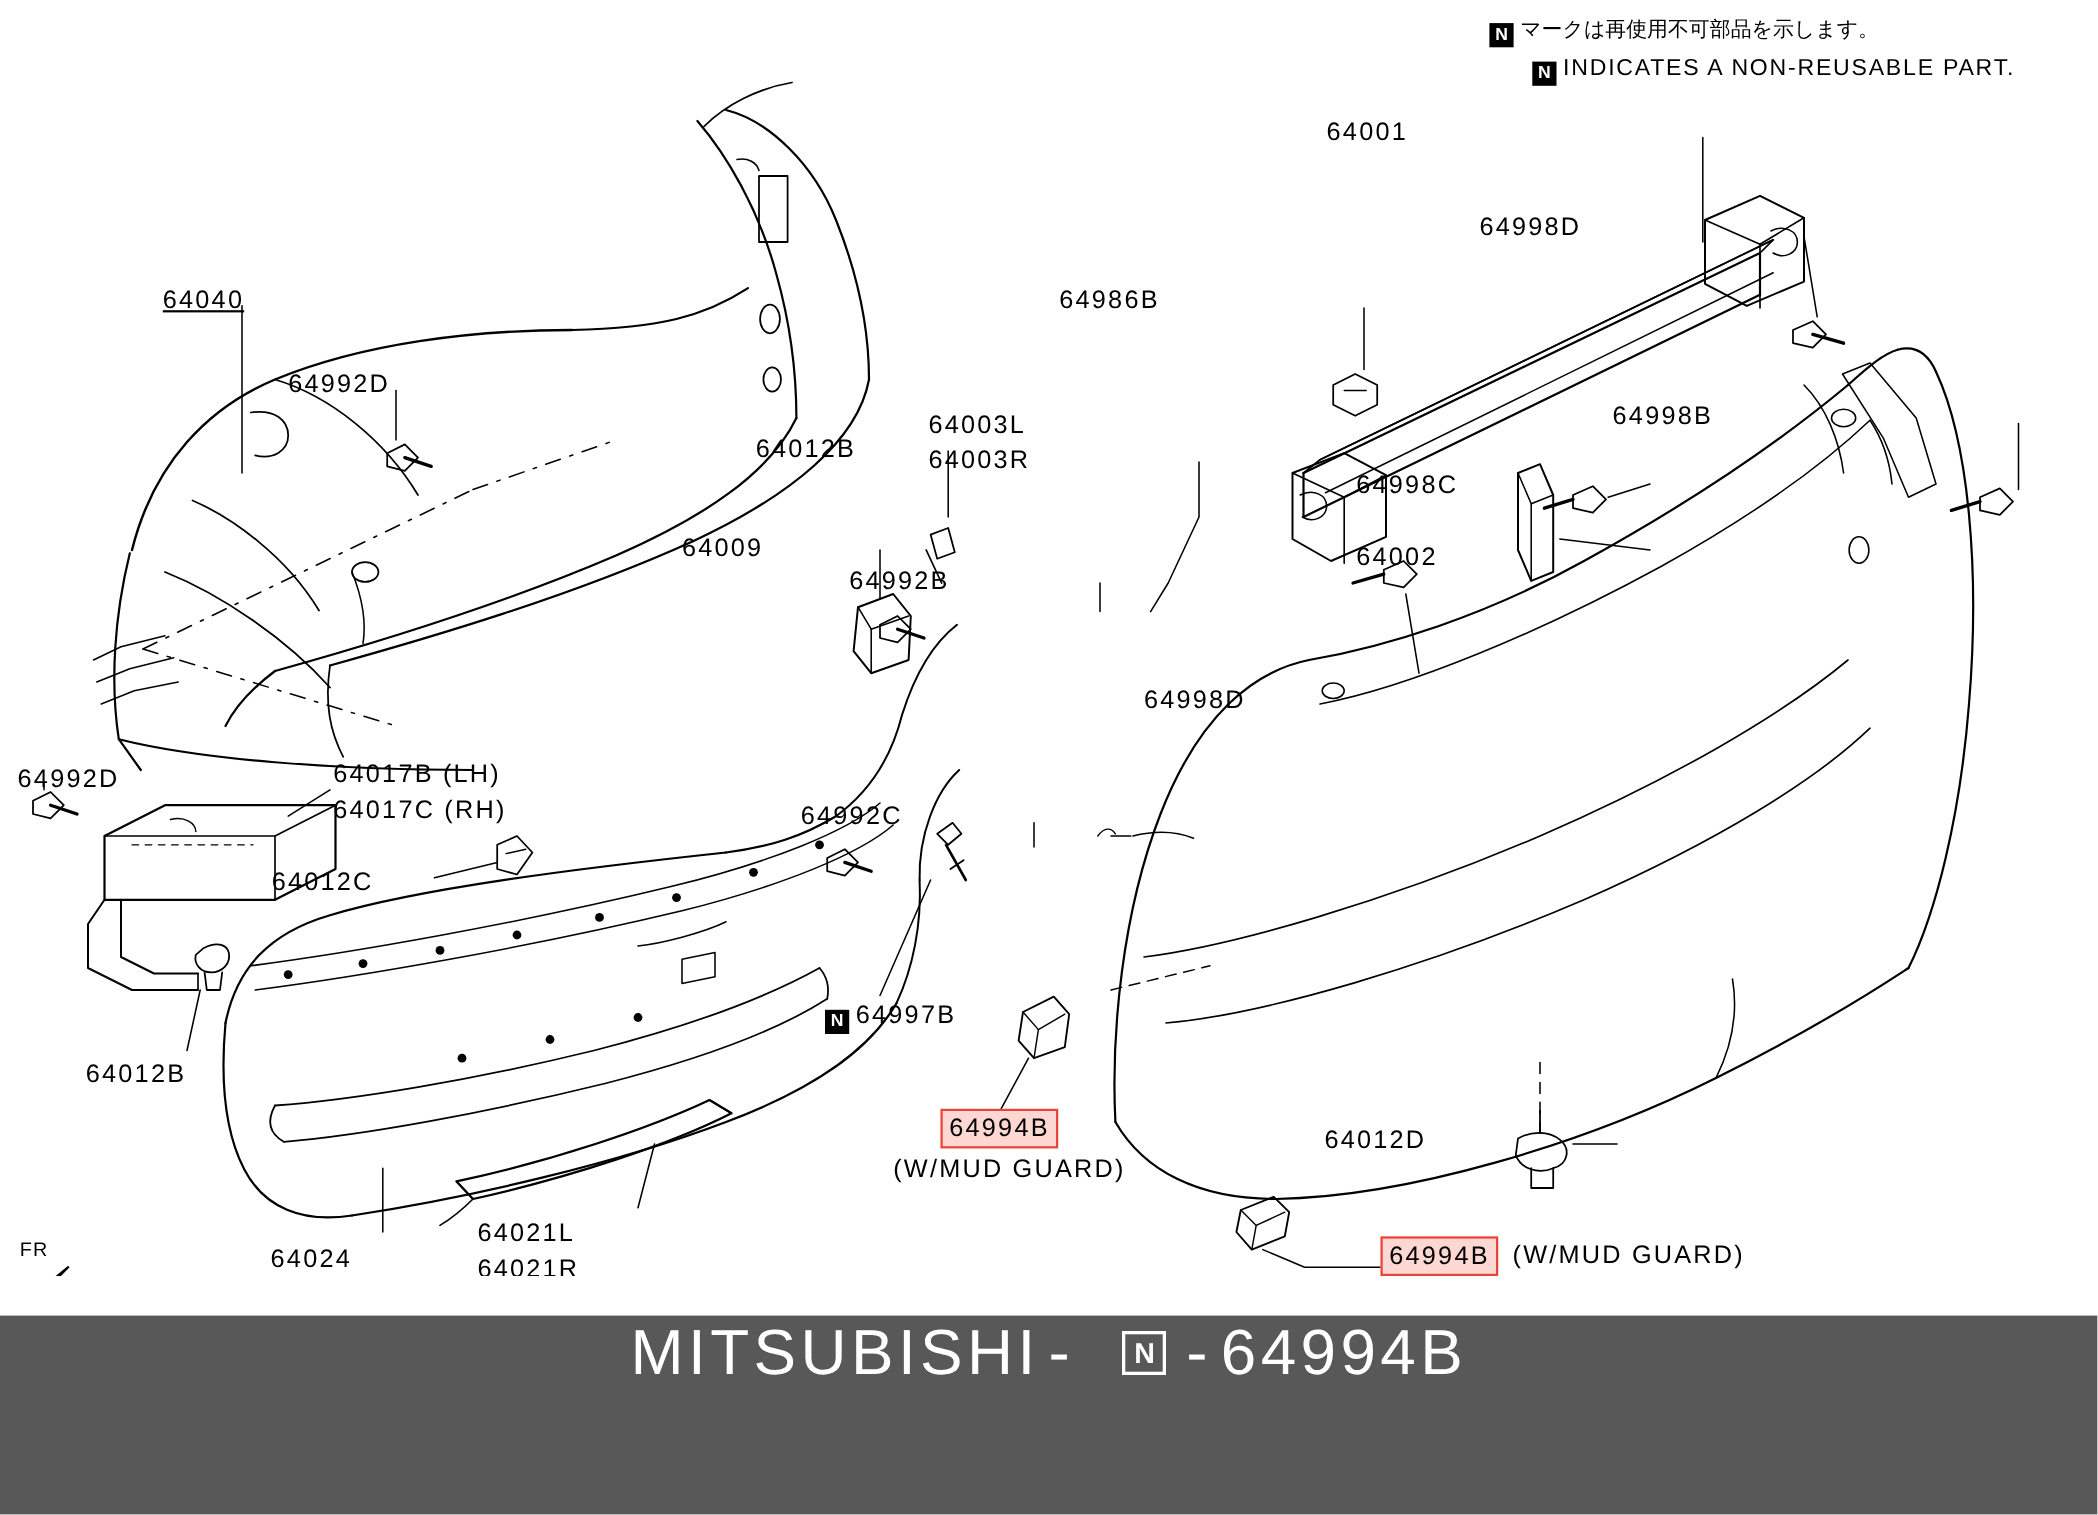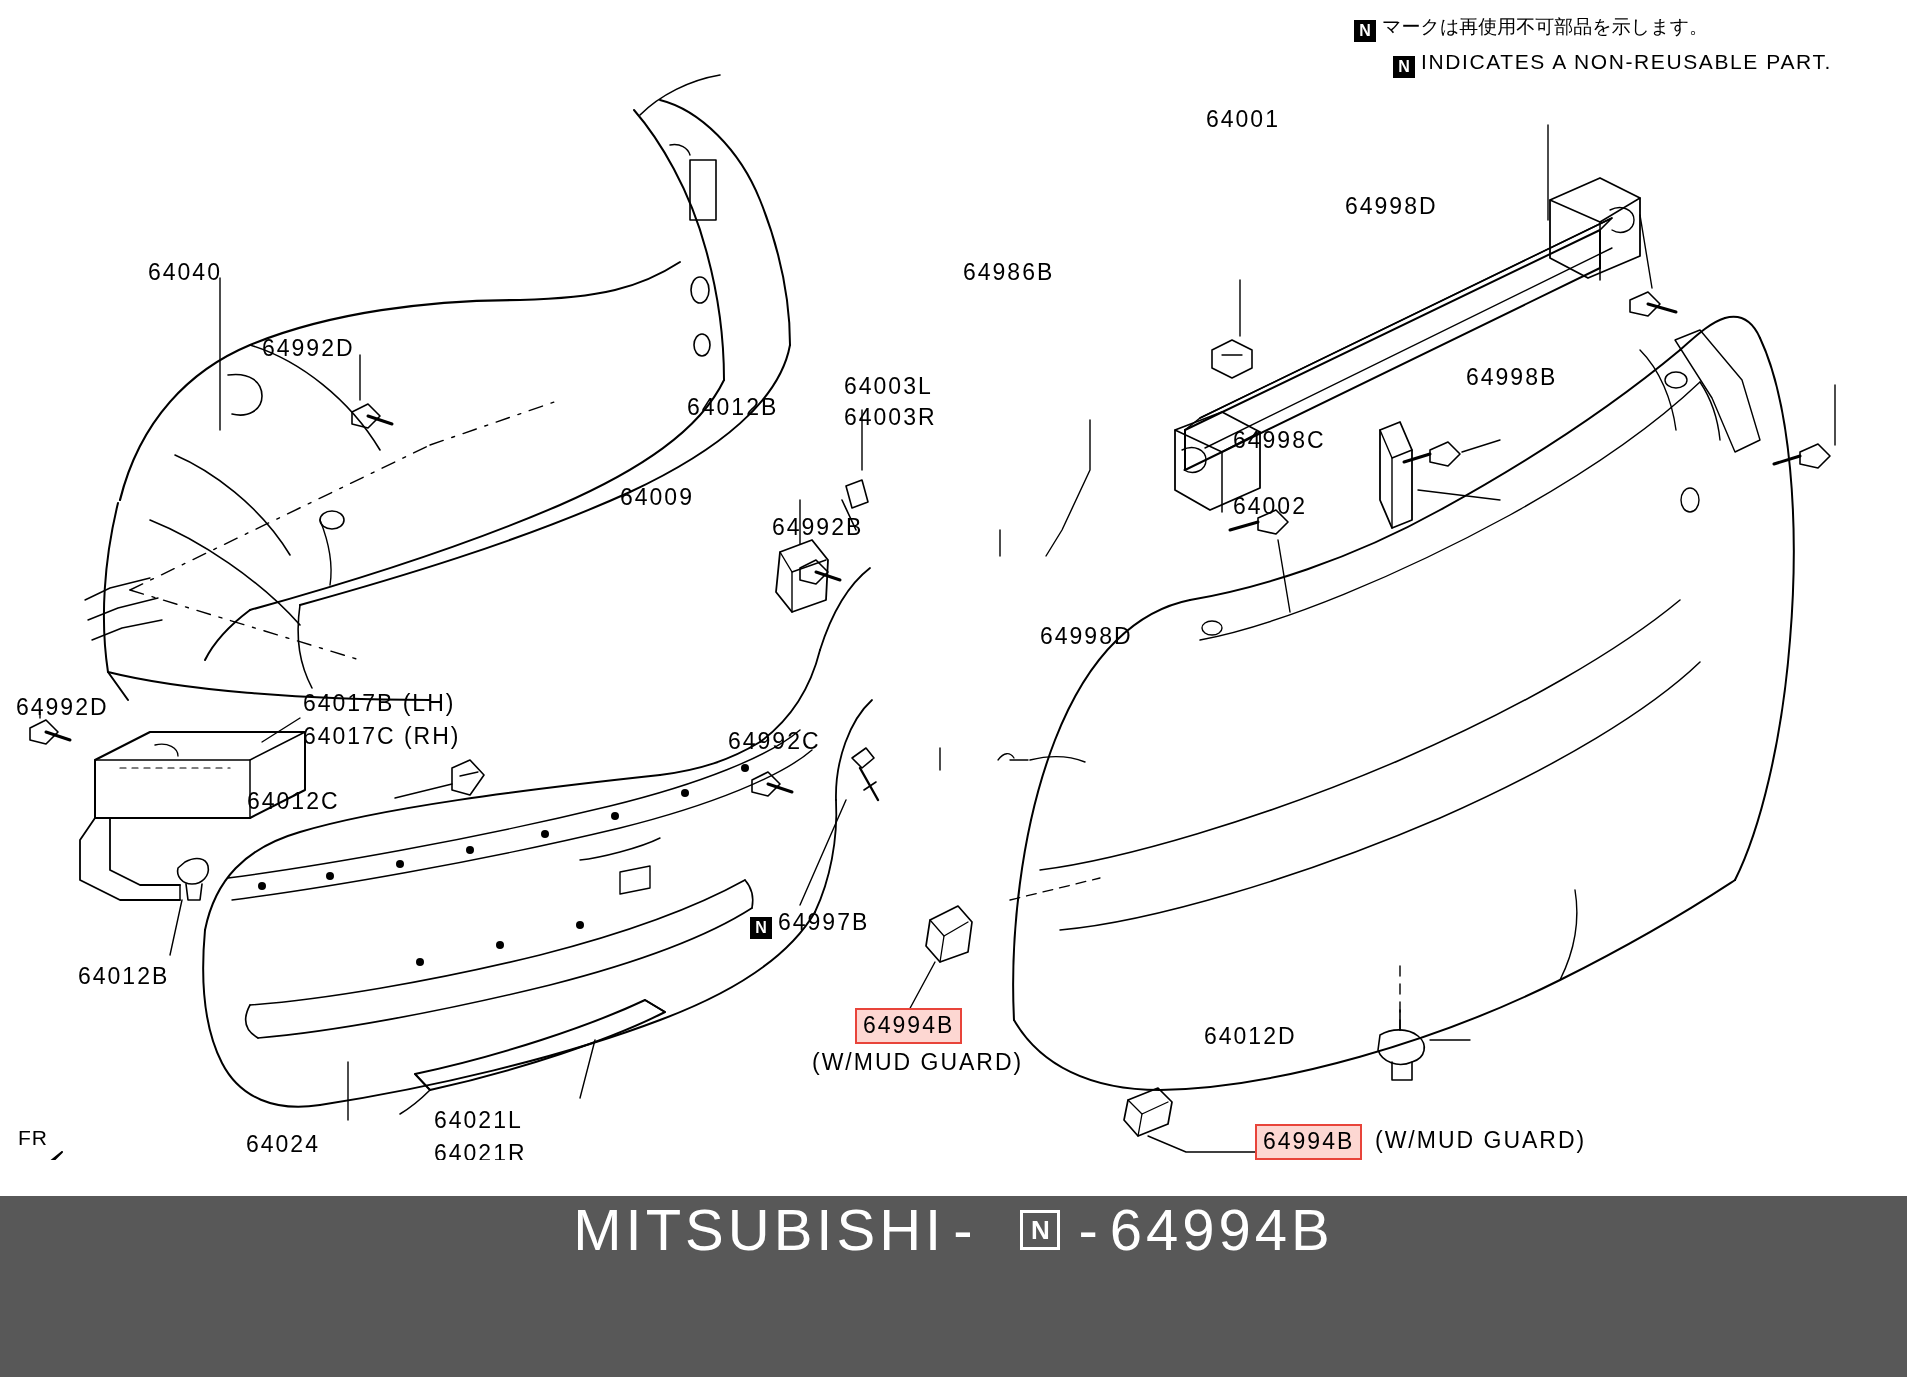--- a/index.html
+++ b/index.html
@@ -111,21 +111,21 @@
     right: 22px;
     top: 1168px;
     font-size: 19px;
     letter-spacing: 2px;
     color: #000000;
   }
   #fr-label {
     position: absolute;
     left: 18px;
     top: 1126px;
-    font-size: 21px;
+    font-size: 18px;
     letter-spacing: 1px;
     color: #000;
   }
 </style>
 </head>
 <body>
 
 <div id="page">
 
   <div id="diagram-area">
@@ -359,21 +359,21 @@
       </g>
     </svg>
 
     <div class="note-row jp" style="left:1354px; top:14px;">
       <span class="nbox">N</span><span>マークは再使用不可部品を示します。</span>
     </div>
     <div class="note-row" style="left:1354px; top:50px;padding-left:39px;">
       <span class="nbox">N</span><span>INDICATES A NON-REUSABLE PART.</span>
     </div>
 
-    <div class="lbl" style="left:148px; top:258px;">64040</div>
+    <div class="lbl" style="left:148px; top:258px;text-decoration:underline;">64040</div>
     <div class="lbl" style="left:262px; top:334px;">64992D</div>
     <div class="lbl" style="left:687px; top:393px;">64012B</div>
     <div class="lbl" style="left:620px; top:483px;">64009</div>
     <div class="lbl" style="left:772px; top:513px;">64992B</div>
     <div class="lbl" style="left:844px; top:372px;">64003L</div>
     <div class="lbl" style="left:844px; top:403px;">64003R</div>
     <div class="lbl" style="left:963px; top:258px;">64986B</div>
     <div class="lbl" style="left:1206px; top:105px;">64001</div>
     <div class="lbl" style="left:1345px; top:192px;">64998D</div>
     <div class="lbl" style="left:1466px; top:363px;">64998B</div>

